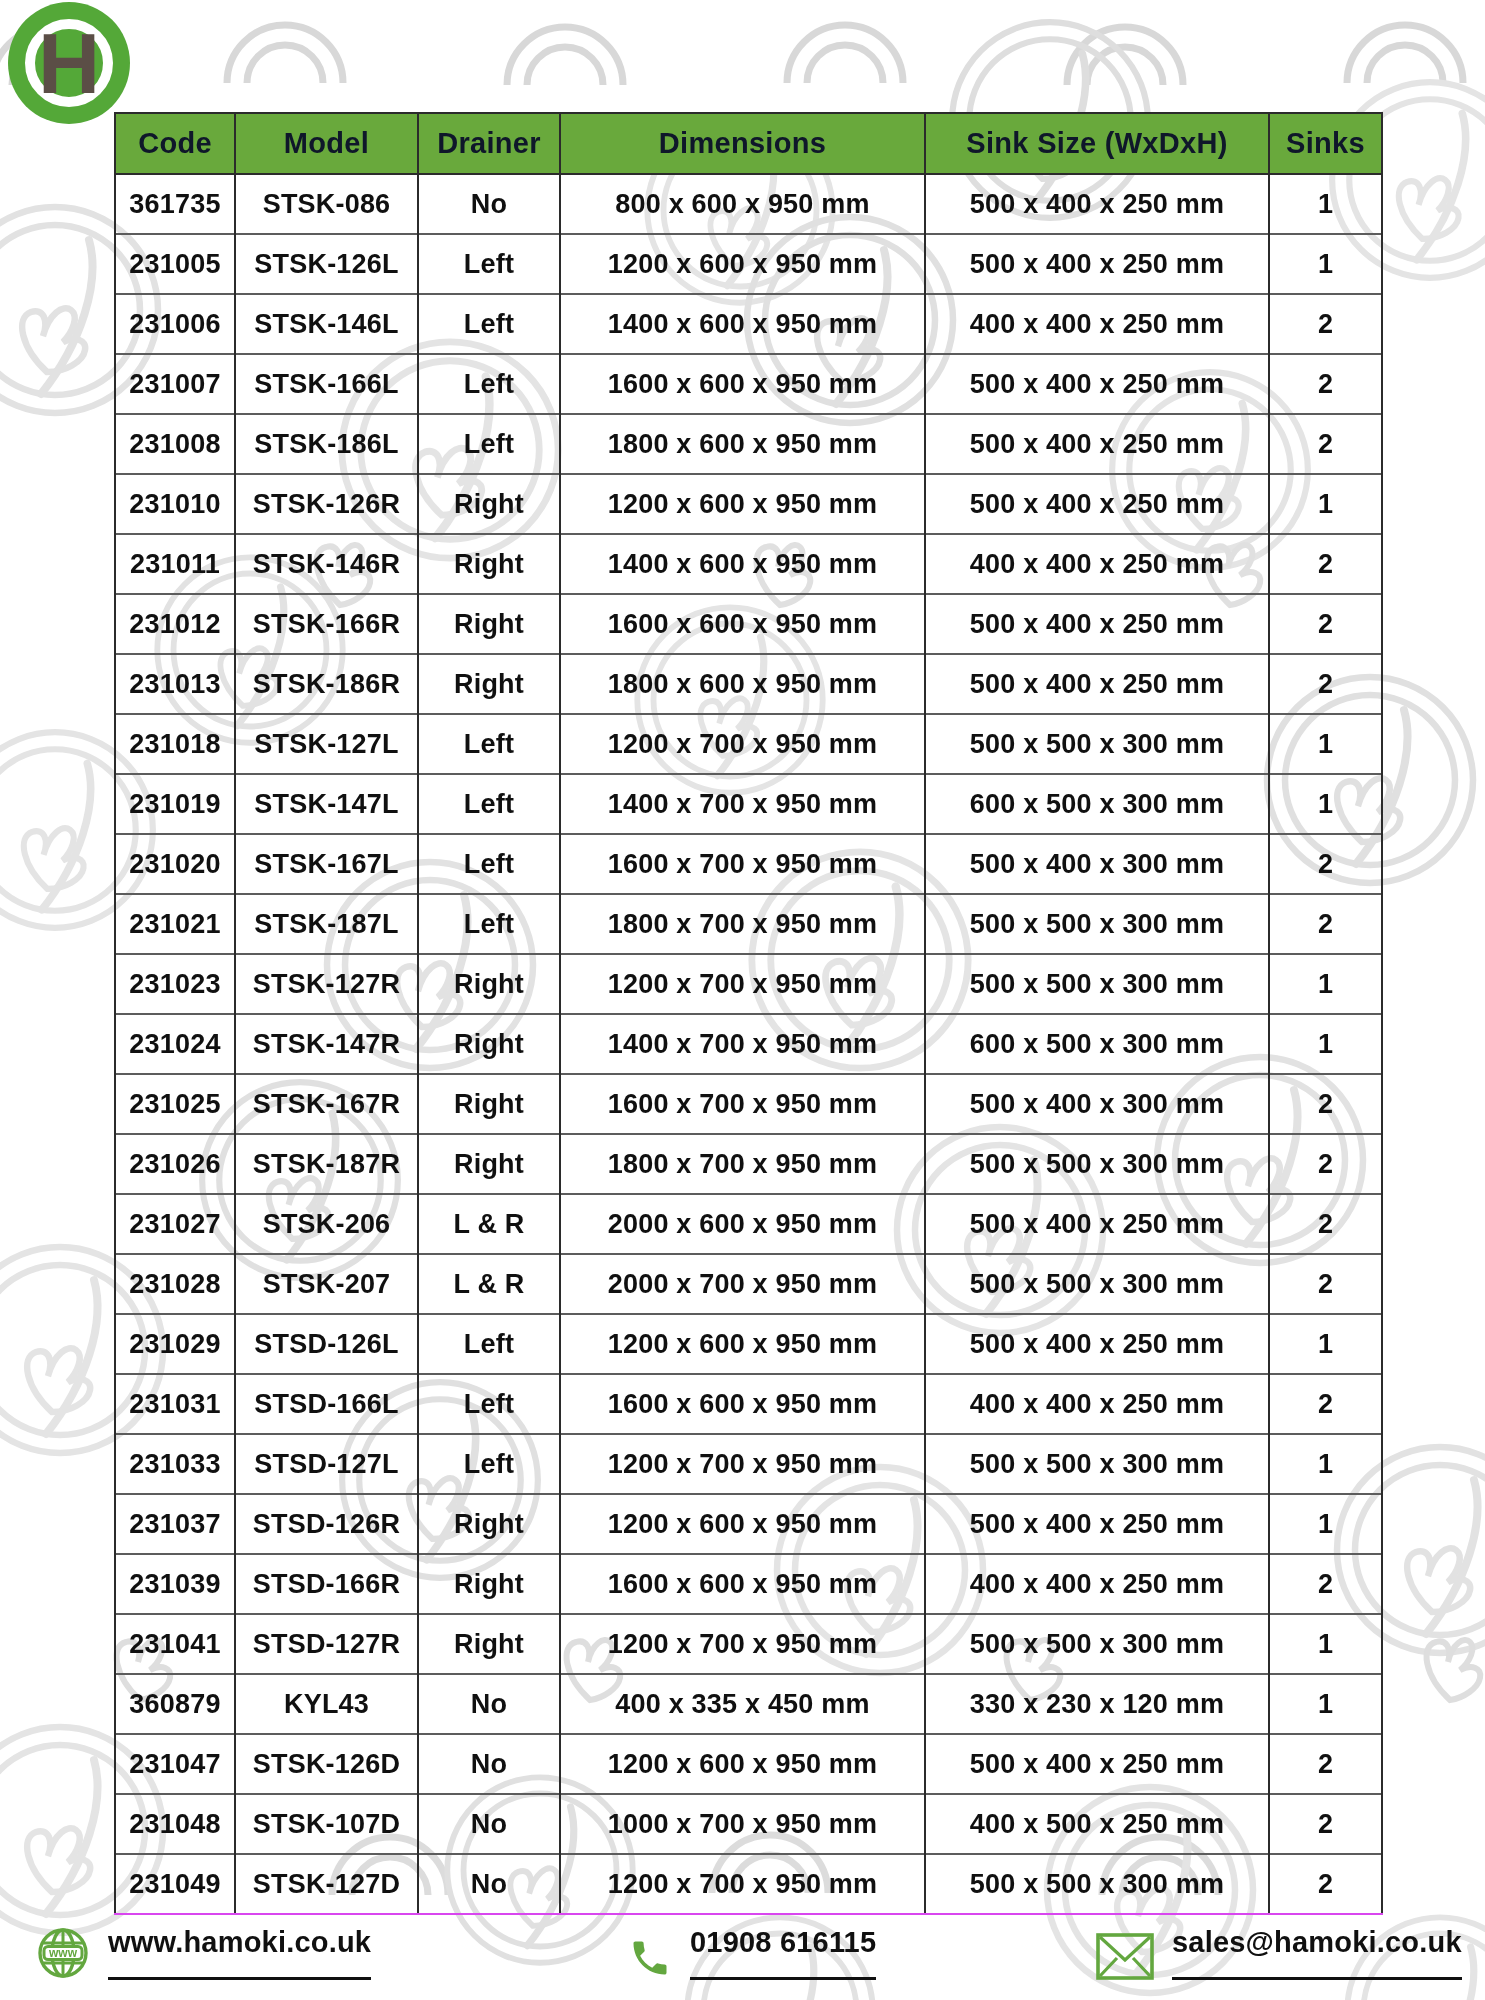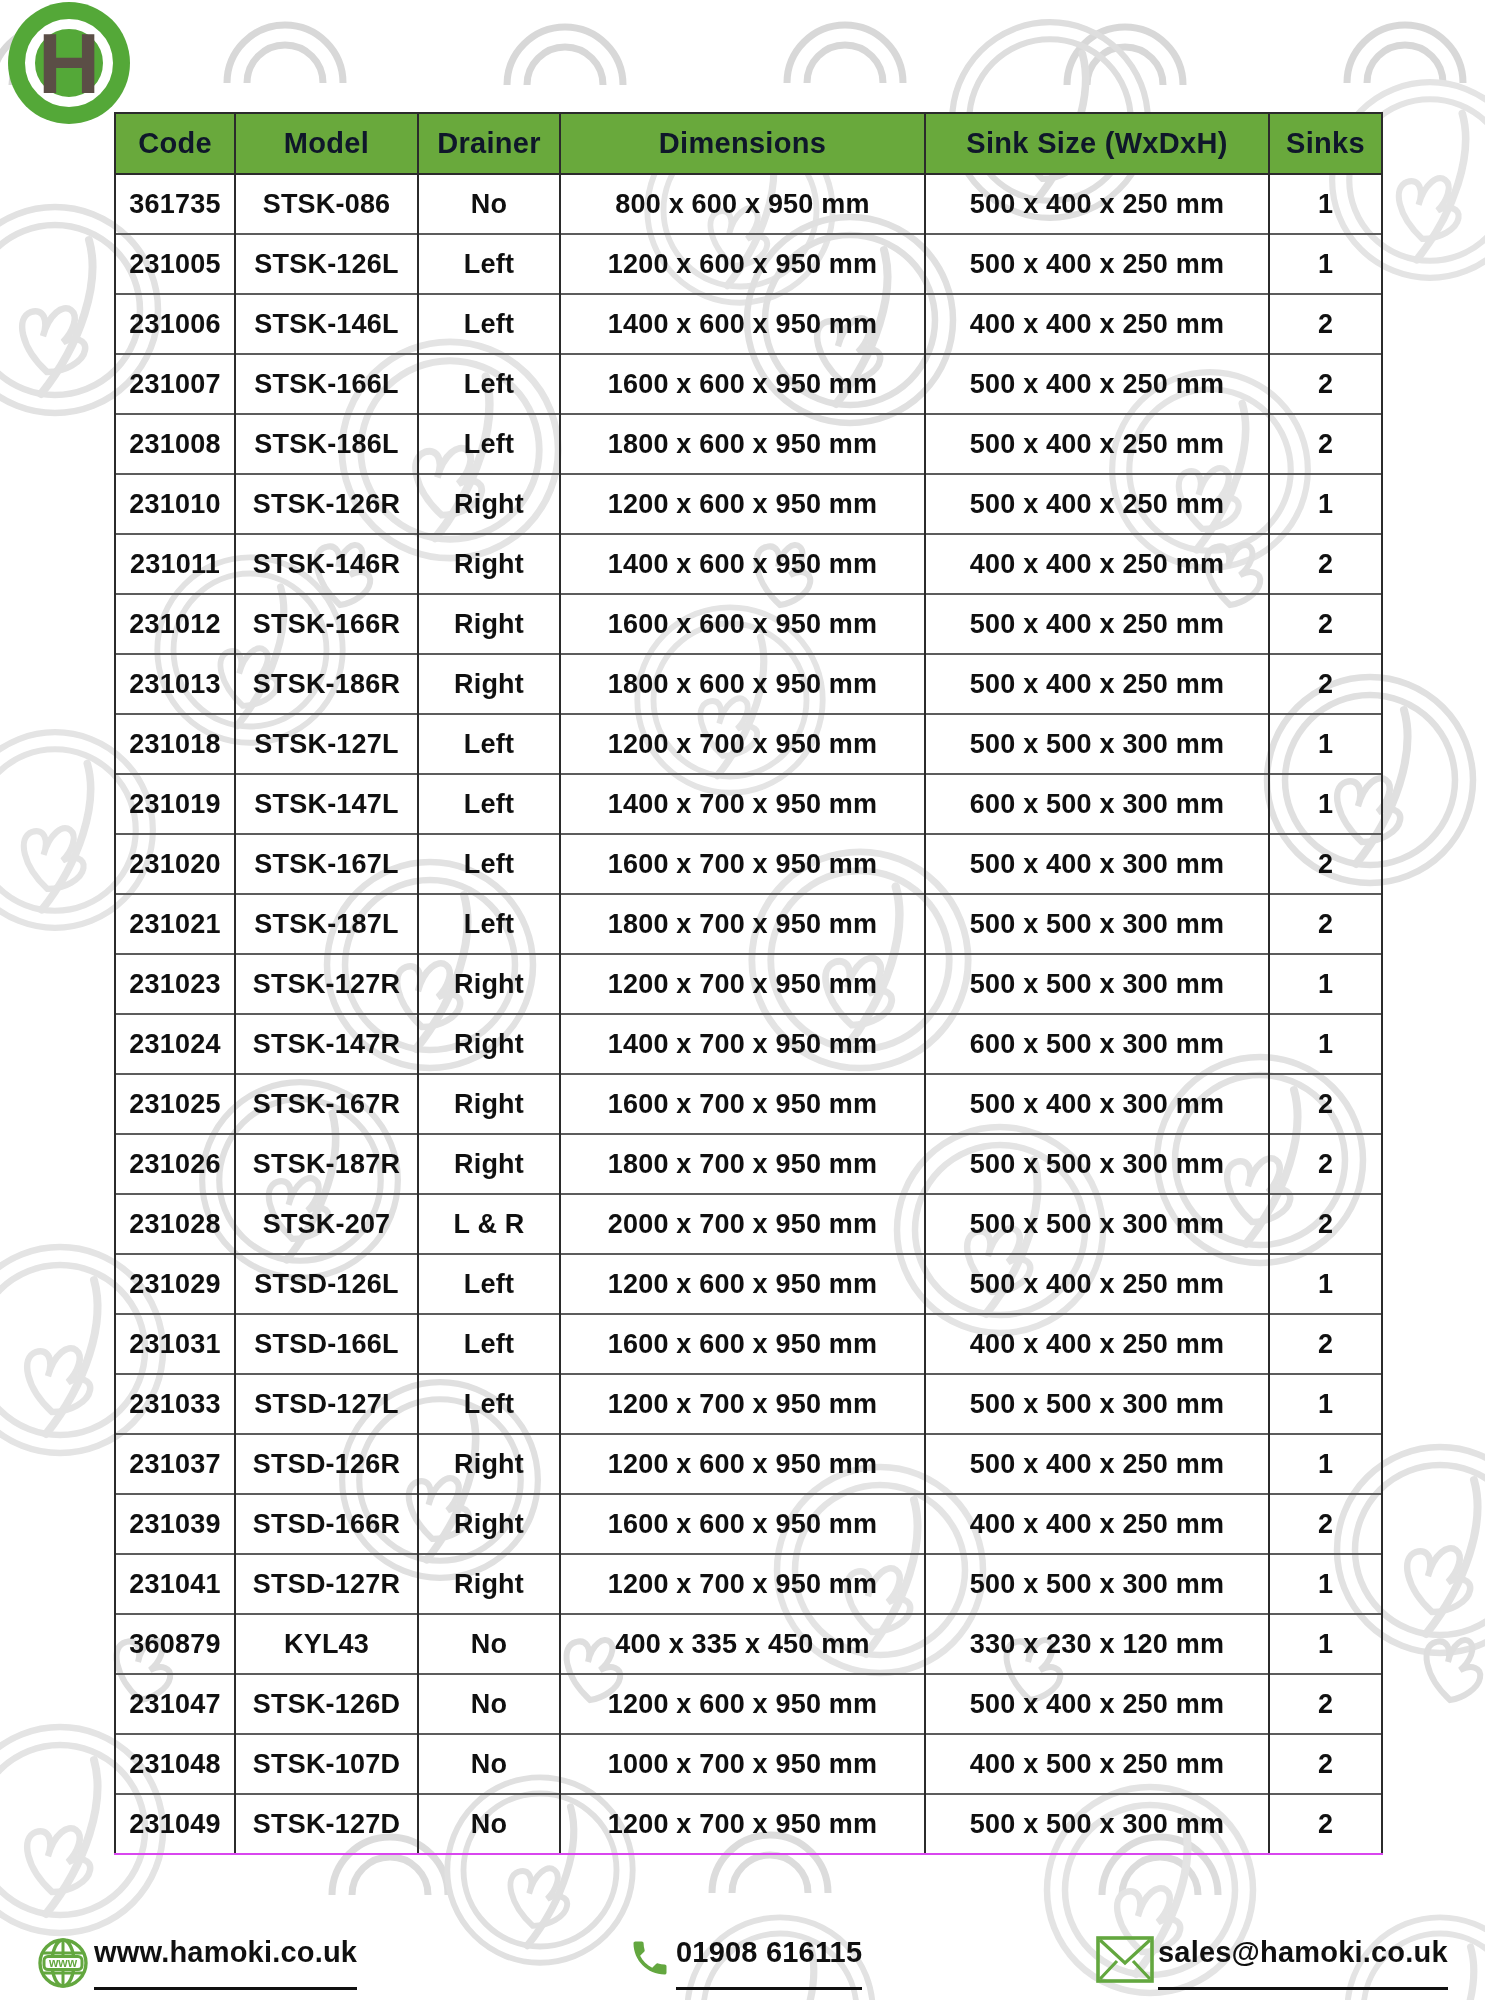--- a/index.html
+++ b/index.html
@@ -23,21 +23,21 @@
     font-size:29px;font-weight:700;letter-spacing:.3px;text-align:center;color:#0f172a;
   }
   td{
     border-left:2px solid #2b2b2b;border-right:2px solid #2b2b2b;
     border-top:2px solid #5c5c5c;
     height:56px;font-size:27px;font-weight:700;letter-spacing:.2px;
     text-align:center;color:#101010;background:transparent;white-space:nowrap;overflow:hidden;
   }
   tbody tr:last-child td{border-bottom:2px solid #d946ef;}
   
-  .footer-item{position:absolute;top:1916px;height:64px;display:flex;align-items:flex-start;gap:4px;z-index:1;margin-top:20px;}
+  .footer-item{position:absolute;top:1916px;height:64px;display:flex;align-items:flex-end;gap:18px;z-index:1;}
   .footer-website{left:36px;}
   .footer-phone{left:628px;}
   .footer-email{left:1096px;}
   .flabel{font-size:29px;font-weight:700;color:#101010;text-decoration:none;
           border-bottom:3.5px solid #101010;padding-bottom:18px;letter-spacing:.2px;}
   .ficon{display:flex;align-items:center;justify-content:center;}
   .globe-www{font-size:12px;font-weight:700;fill:#63a73f;}
 </style>
 </head>
 <body>
@@ -260,20 +260,28 @@
         </tr>
         <tr>
           <td>231026</td>
           <td>STSK-187R</td>
           <td>Right</td>
           <td>1800 x 700 x 950 mm</td>
           <td>500 x 500 x 300 mm</td>
           <td>2</td>
         </tr>
         <tr>
+          <td>231027</td>
+          <td>STSK-206</td>
+          <td>L &amp; R</td>
+          <td>2000 x 600 x 950 mm</td>
+          <td>500 x 400 x 250 mm</td>
+          <td>2</td>
+        </tr>
+        <tr>
           <td>231028</td>
           <td>STSK-207</td>
           <td>L &amp; R</td>
           <td>2000 x 700 x 950 mm</td>
           <td>500 x 500 x 300 mm</td>
           <td>2</td>
         </tr>
         <tr>
           <td>231029</td>
           <td>STSD-126L</td>

